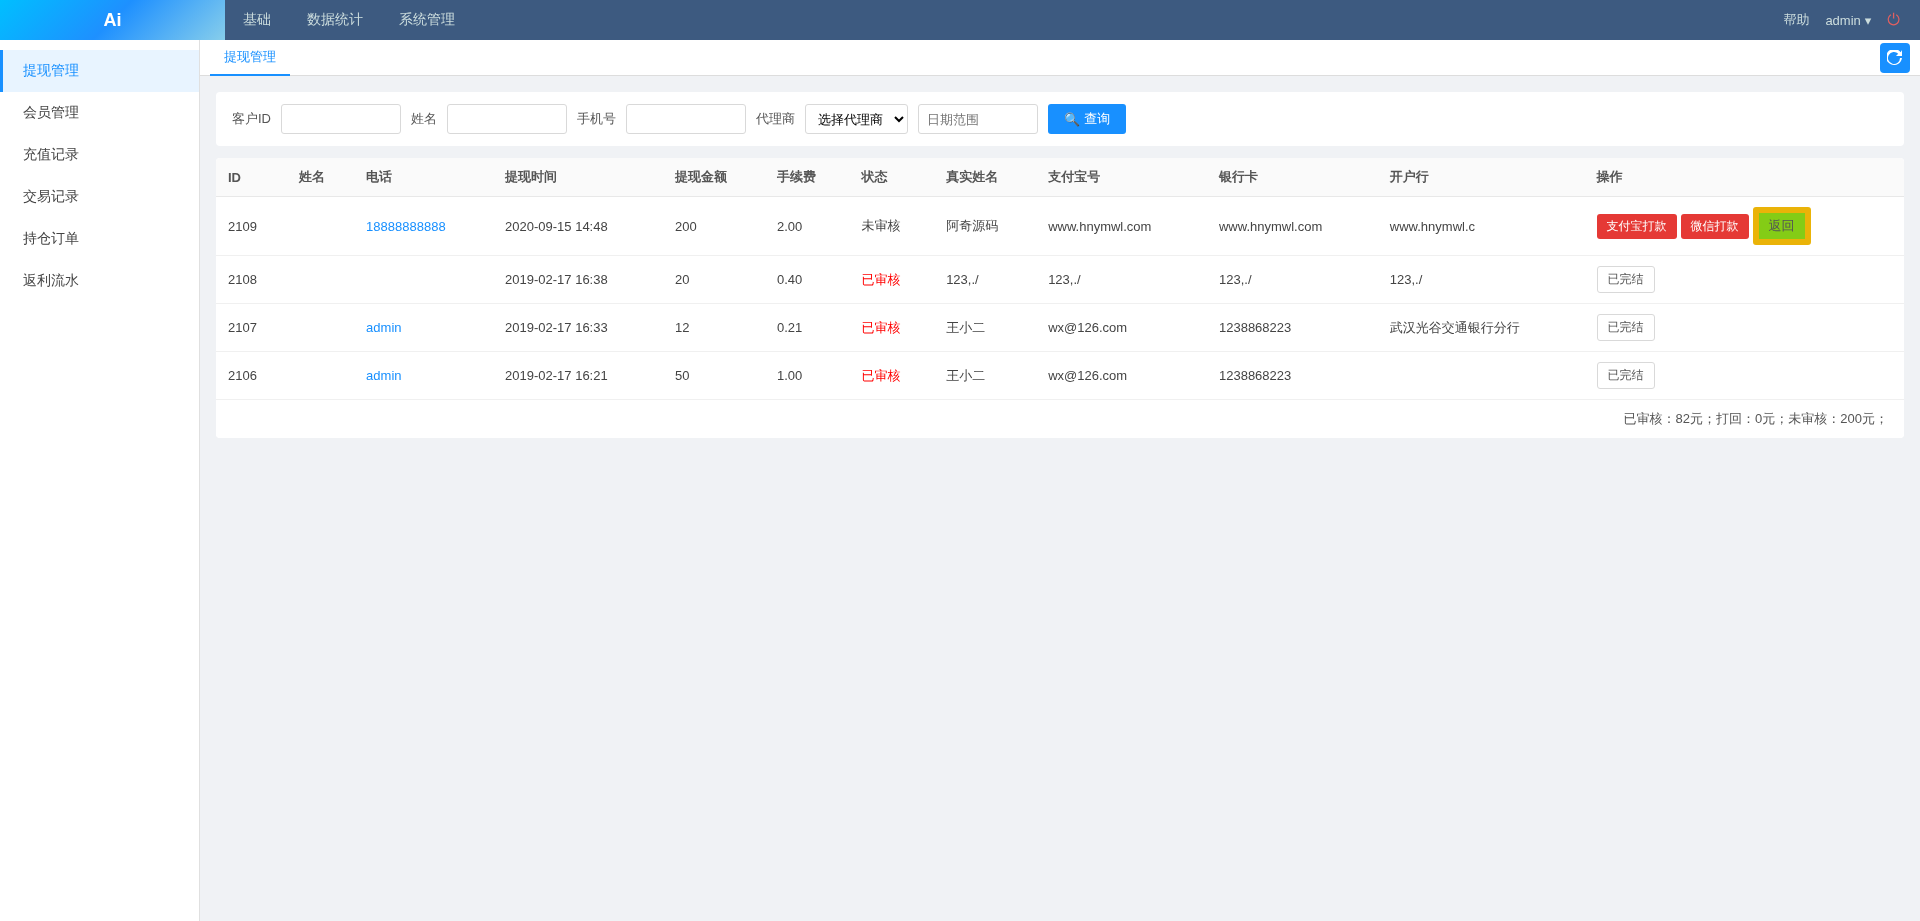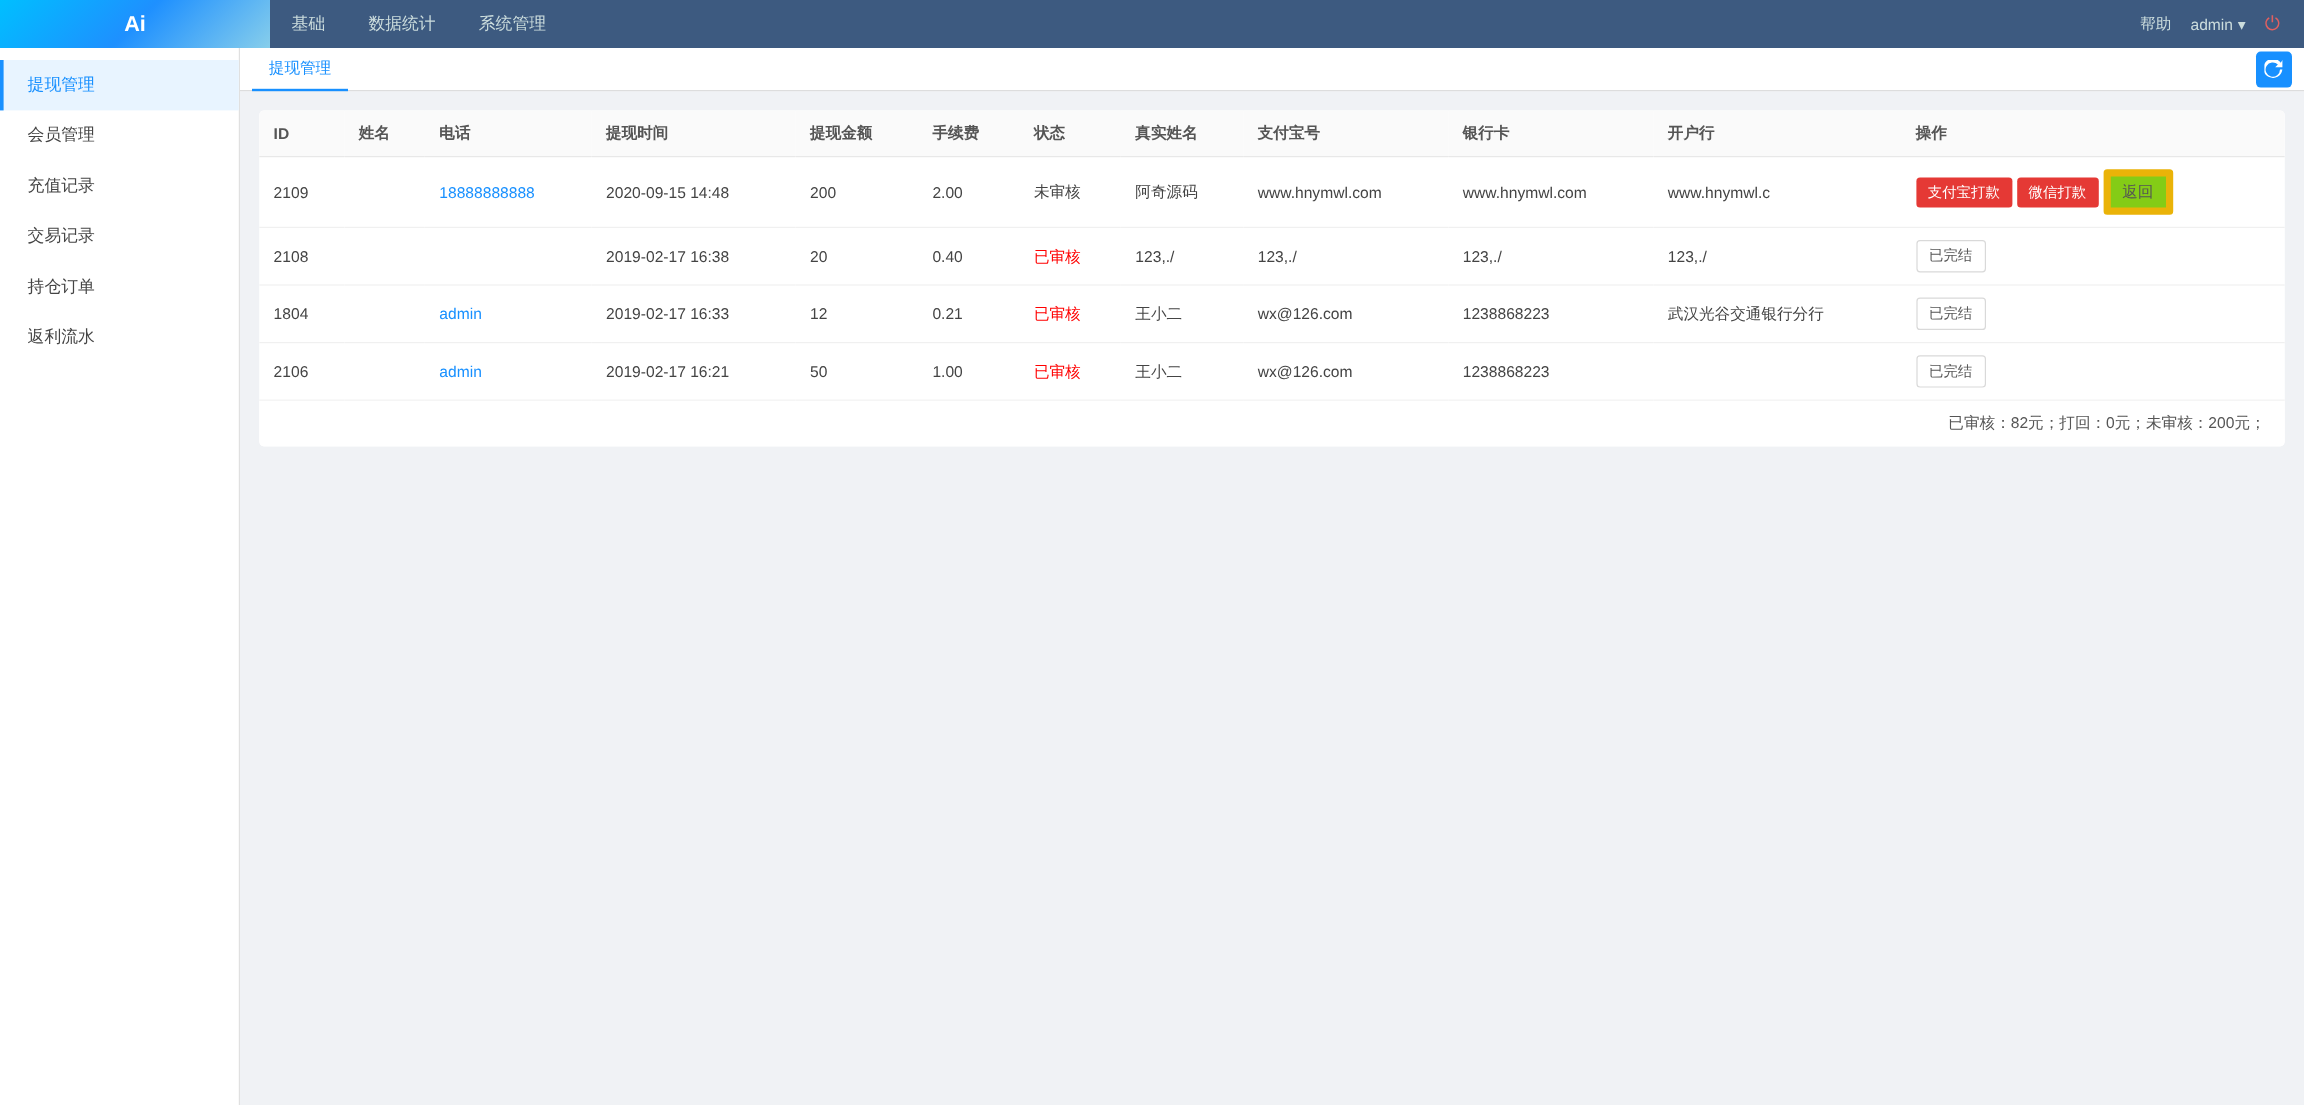--- a/index.html
+++ b/index.html
@@ -320,20 +320,37 @@
         <div class="tab-bar-icon">
           <svg width="16" height="16" viewBox="0 0 16 16" fill="white">
               <path d="M13.65 2.35A8 8 0 1 0 15 8h-2a6 6 0 1 1-1.76-4.24l-2.24 2.24H15V0l-1.35 2.35z"></path>
             </svg>
         </div>
       </div>
     </div>
 
     <div class="content">
 
+      <div class="search-bar">
+        <label>客户ID</label>
+        <input type="text" style="">
+        <label>姓名</label>
+        <input type="text" style="">
+        <label>手机号</label>
+        <input type="text" style="">
+        <label>代理商</label>
+        <select>
+          <option>选择代理商</option>
+        </select>
+        <input type="text" class="date-input" placeholder="日期范围" style="">
+        <button class="btn-search">
+          <span>🔍</span>
+          <span>查询</span>
+        </button>
+      </div>
 
       <div class="table-wrapper">
         <table>
           <thead>
             <tr>
 
             <th>ID</th>
                 <th>姓名</th>
                 <th>电话</th>
                 <th>提现时间</th>
@@ -371,21 +388,21 @@
                 <td>20</td>
                 <td>0.40</td>
                 <td class="td-red">已审核</td>
                 <td>123,./</td>
                 <td>123,./</td>
                 <td>123,./</td>
                 <td>123,./</td>
                 <td><button class="btn-completed">已完结</button></td>
               </tr>
               <tr>
-                <td>1804</td>
+                <td>2107</td>
                 <td></td>
                 <td class="td-link">admin</td>
                 <td>2019-02-17 16:33</td>
                 <td>12</td>
                 <td>0.21</td>
                 <td class="td-red">已审核</td>
                 <td>王小二</td>
                 <td>wx@126.com</td>
                 <td>1238868223</td>
                 <td>武汉光谷交通银行分行</td>

